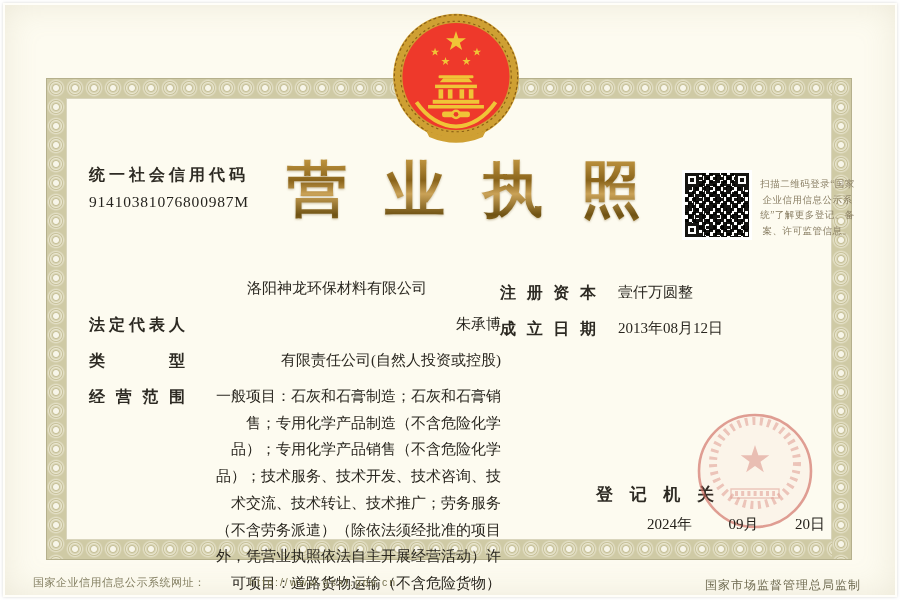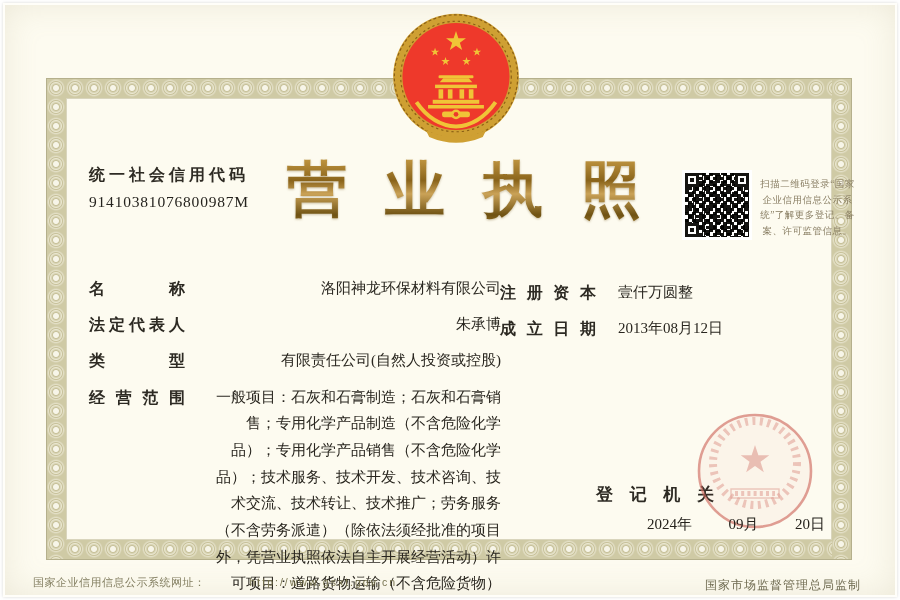--- a/index.html
+++ b/index.html
@@ -144,21 +144,20 @@
     <div class="qr">
       <span class="qf tl"></span>
       <span class="qf tr"></span>
       <span class="qf bl"></span>
     </div>
     <div class="qrcap">扫描二维码登录“国家企业信用信息公示系统”了解更多登记、备案、许可监管信息。</div>
   </div>
 
   <div class="colL">
     <div class="frow">
-      <span class="flabel">名称</span>
       <span class="fvalue">洛阳神龙环保材料有限公司</span>
     </div>
     <div class="frow">
       <span class="flabel">法定代表人</span>
       <span class="fvalue">朱承博</span>
     </div>
     <div class="frow">
       <span class="flabel">类型</span>
       <span class="fvalue">有限责任公司(自然人投资或控股)</span>
     </div>

